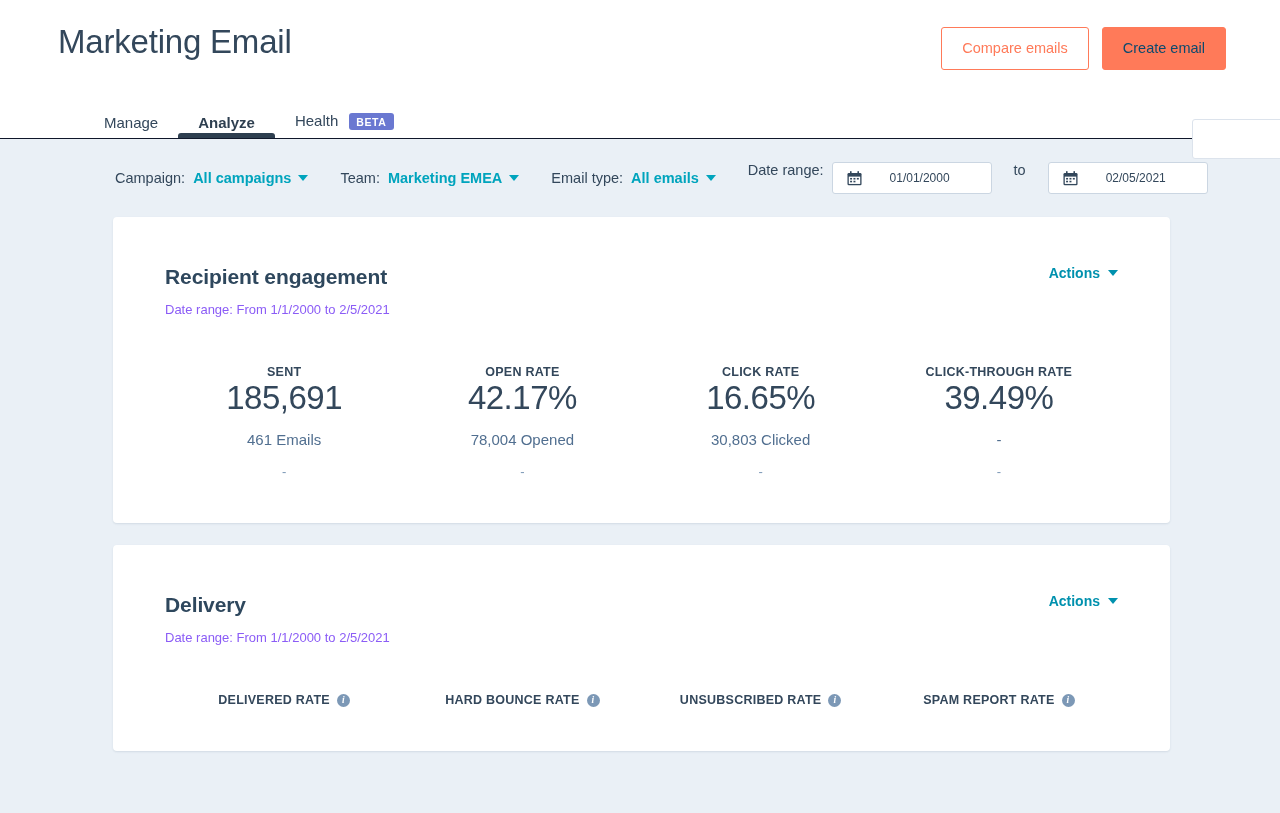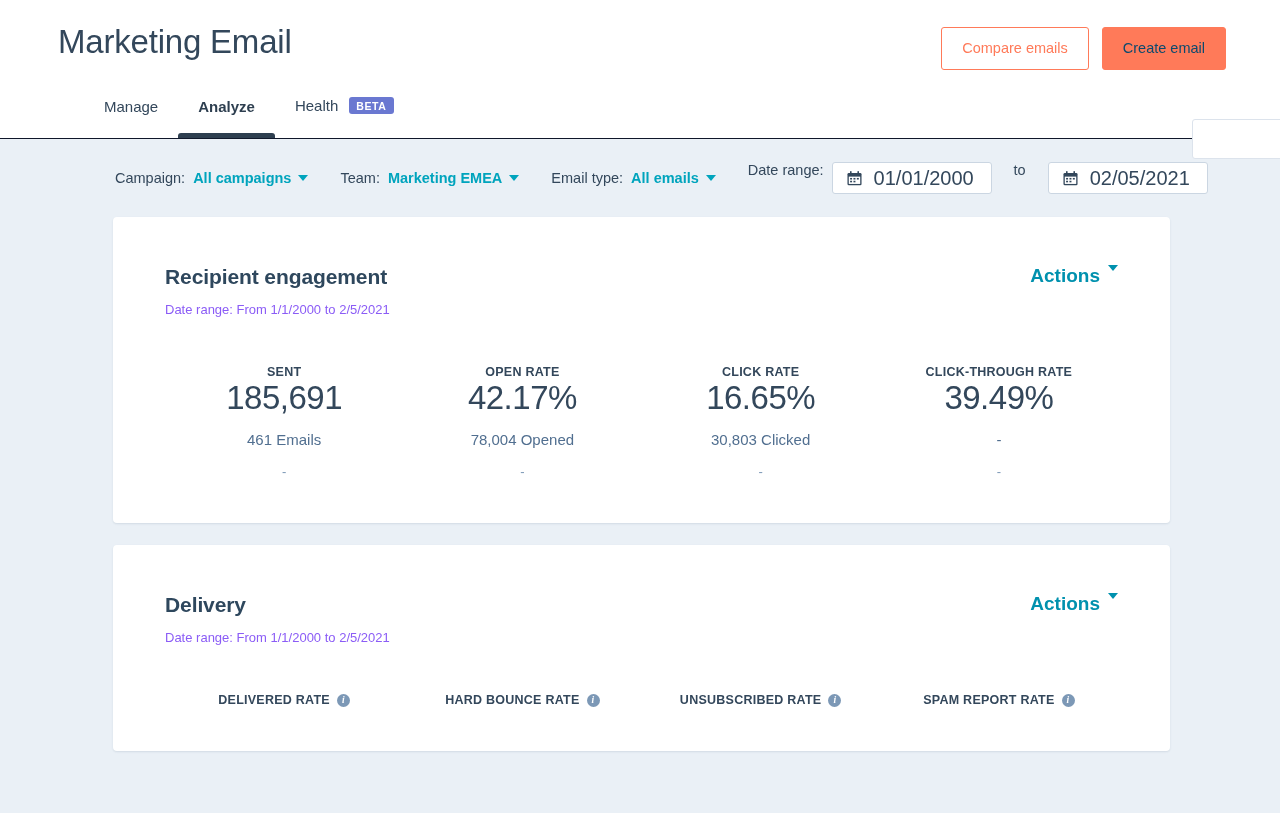--- a/index.html
+++ b/index.html
@@ -78,24 +78,23 @@
     gap: 0;
     padding-left: 84px;
     margin-top: 16px;
     height: 52px;
   }
 
   .tab {
     position: relative;
     font-size: 15px;
     color: #33475b;
-    padding: 0 20px 24px 20px;
+    padding: 0 20px 8px 20px;
     cursor: pointer;
     display: flex;
-    align-items: center;
     gap: 11px;
     line-height: 1;
   }
 
   .tab.active {
     font-weight: bold;
     color: #2e3f50;
   }
 
   .tab.active::after {
@@ -157,27 +156,27 @@
     width: 0;
     height: 0;
     border-left: 5px solid transparent;
     border-right: 5px solid transparent;
     border-top: 6px solid #00a4bd;
   }
 
   .date-input {
     display: flex;
     align-items: center;
-    gap: 12px;
+    gap: 28px;
     background: #ffffff;
     border: 1px solid #cbd6e2;
     border-radius: 3px;
     height: 32px;
     padding: 0 14px;
-    font-size: 20px;
+    font-size: 12px;
     color: #33475b;
     cursor: pointer;
     min-width: 160px;
   }
 
   .cal-icon {
     width: 15px;
     height: 15px;
     flex: 0 0 15px;
     display: block;
@@ -228,25 +227,26 @@
     letter-spacing: -0.1px;
   }
 
   .card-subtitle {
     font-size: 13px;
     color: #8b5cf6;
     margin-top: 13px;
   }
 
   .card-actions {
-    font-size: 19px;
+    font-size: 14px;
     font-weight: bold;
     color: #0091ae;
     cursor: pointer;
     display: flex;
+    align-items: center;
     gap: 8px;
   }
 
   .card-actions .caret {
     border-top-color: #0091ae;
   }
 
   
   .metrics {
     display: grid;

